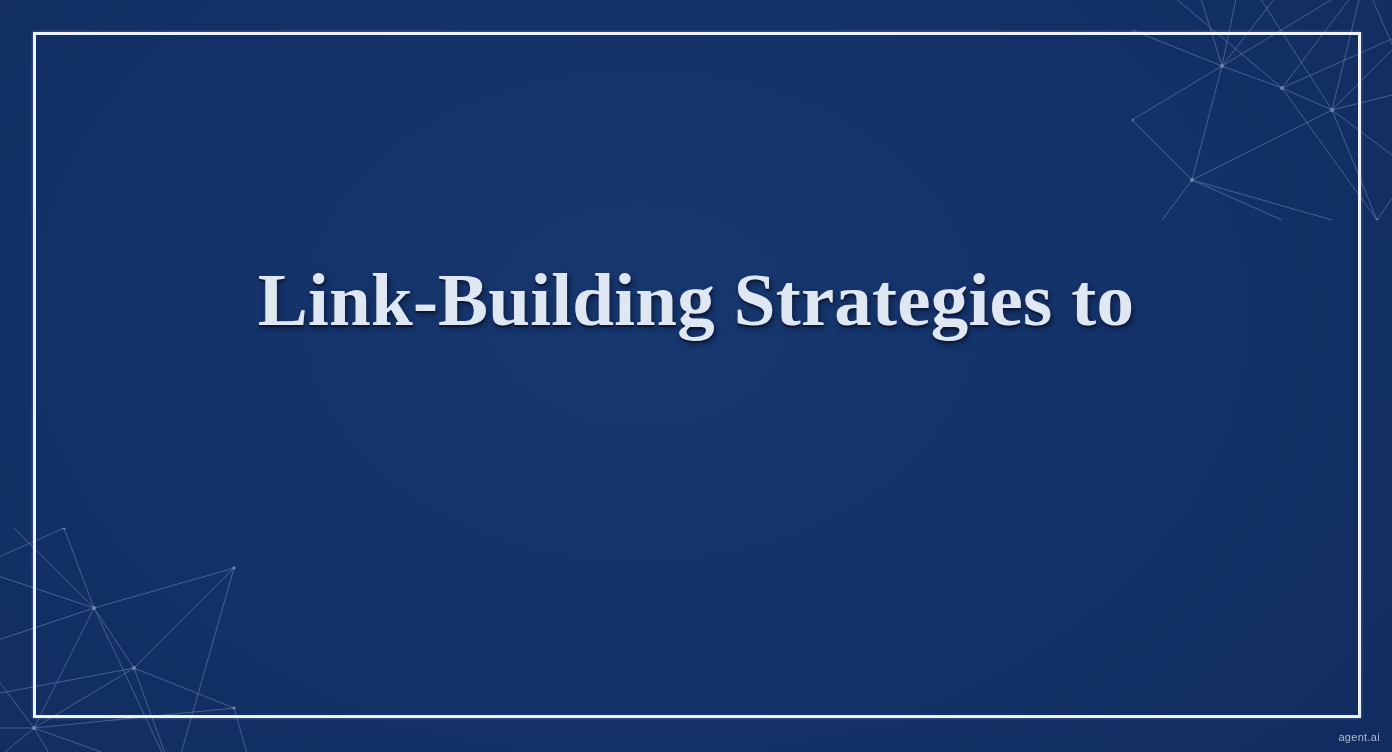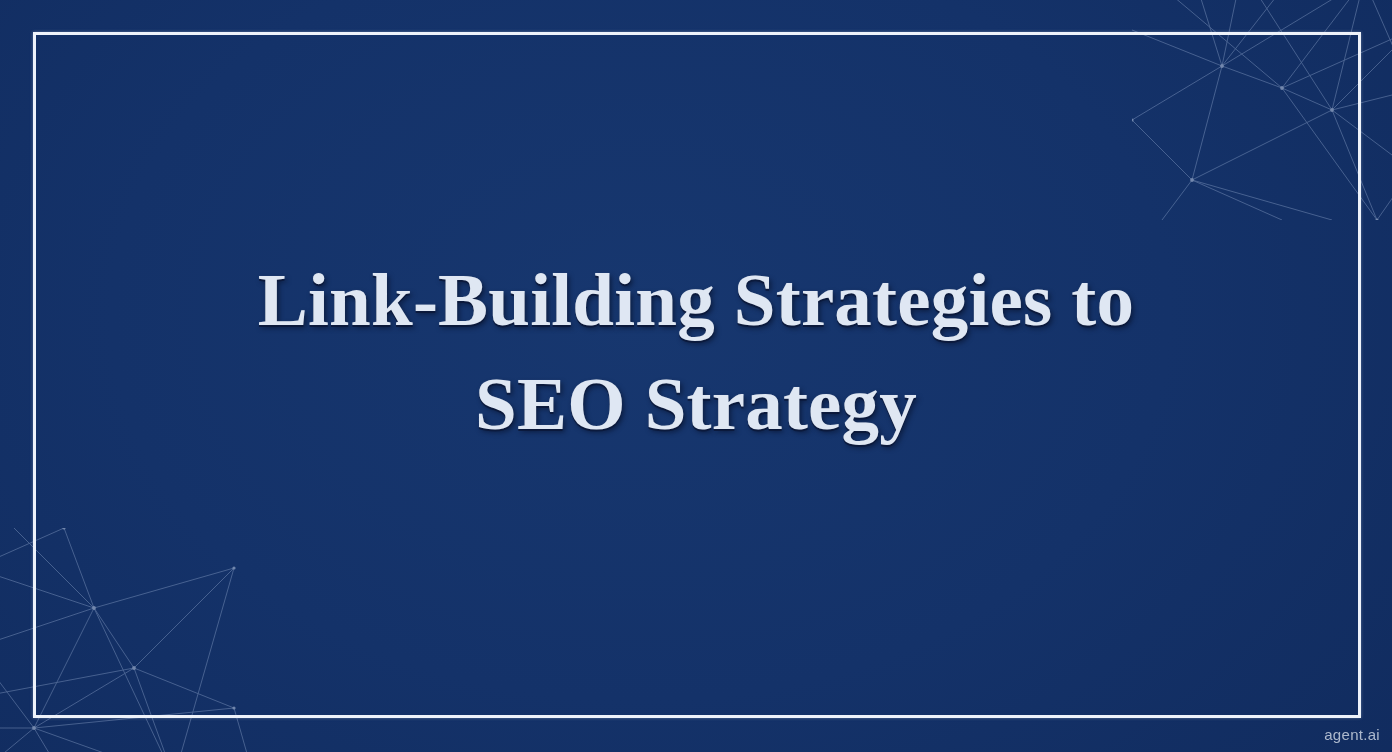--- a/index.html
+++ b/index.html
@@ -72,21 +72,21 @@
     -webkit-font-smoothing:antialiased;
   }
   .title .ln { display:block; white-space:nowrap; }
 
   
   .watermark {
     position:absolute;
     right:12px;
     bottom:9px;
     font-family:"Liberation Sans", sans-serif;
-    font-size:15px;
+    font-size:11px;
     font-weight:400;
     letter-spacing:.3px;
     color:#b9c4d6;
     opacity:.92;
   }
 </style>
 </head>
 <body>
 
 <div class="slide">
@@ -162,19 +162,18 @@
       <circle cx="90" cy="0" r="1.6"></circle>
       <circle cx="260" cy="40" r="1.6"></circle>
     </g>
   </svg>
 
   <div class="frame"></div>
 
   <div class="title-wrap">
     <h1 class="title">
       <span class="ln">Link-Building Strategies to</span>
-      <span class="ln">SEO Strategy</span>
     </h1>
   </div>
 
   <div class="watermark">agent.ai</div>
 
 </div>
 
 </body></html>

